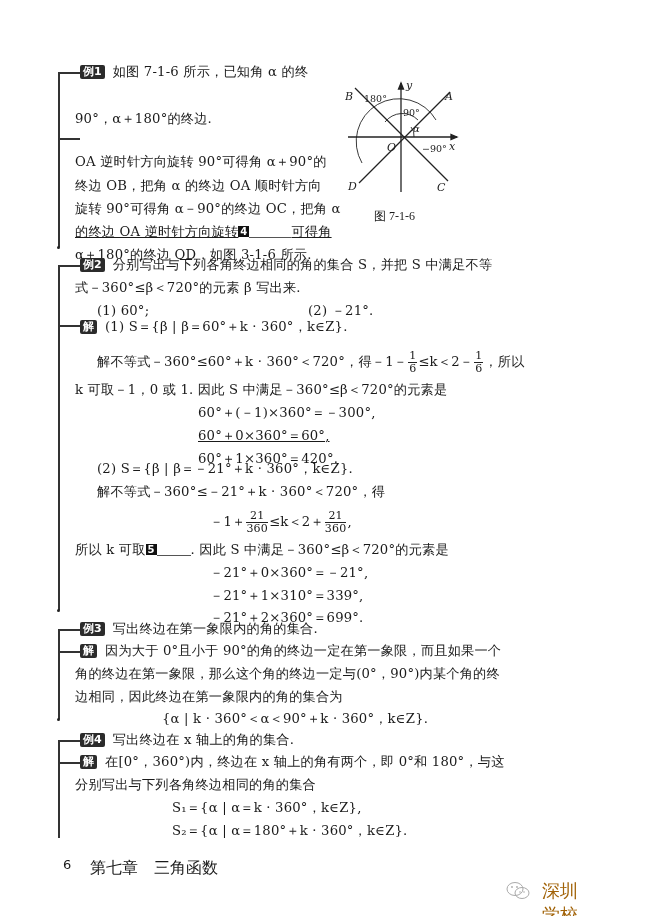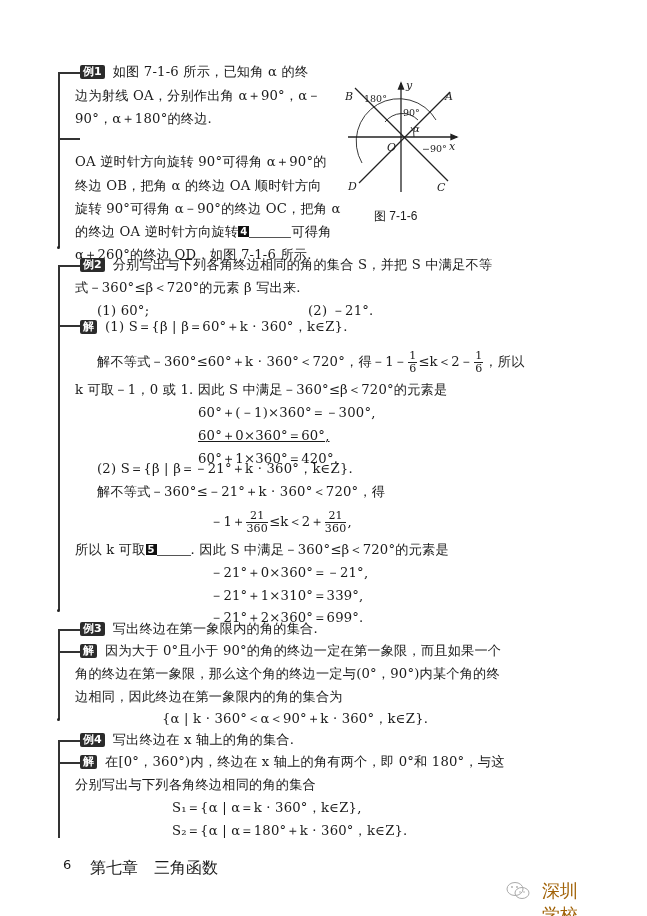--- a/index.html
+++ b/index.html
@@ -12,49 +12,48 @@
          font-weight:bold; letter-spacing:0; vertical-align:1px; }
   .blank-num { display:inline-block; background:#111; color:#fff; font-size:10px; line-height:11px;
          width:11px; text-align:center; font-family:"DejaVu Sans", sans-serif; font-weight:bold; vertical-align:1px; }
   .blank-line { display:inline-block; width:42px; border-bottom:1px solid #555; height:12px; vertical-align:-2px; }
   .vline { position:absolute; width:1.5px; background:#333; }
   .hline { position:absolute; height:1.5px; background:#333; }
   .dot { position:absolute; width:3px; height:3px; background:#222; border-radius:50%; }
   .frac { display:inline-block; vertical-align:middle; text-align:center; font-size:11px; line-height:12px; margin:0 1px; }
   .frac span { display:block; }
   .frac .num { border-bottom:1px solid #222; padding:0 1px; }
-  .fig-caption { position:absolute; font-family:Liberation Sans, sans-serif; font-size:12px; }
+  .fig-caption { position:absolute; font-family:Liberation Serif, serif; font-size:12px; }
   .footer-num { position:absolute; font-family:"DejaVu Sans", sans-serif; font-size:13px; }
   .footer-chap { position:absolute; font-size:16px; }
   .wm { position:absolute; font-family:"DejaVu Sans", sans-serif; font-size:18px; color:#a16207; }
   .wm-icon { position:absolute; }
 </style>
 </head>
 <body>
 
 <div class="page">
 
   <div class="vline" style="left:58px;top:72px;height:175px;"></div>
   <div class="hline" style="left:58px;top:72px;width:22px;"></div>
   <div class="hline" style="left:58px;top:138px;width:22px;"></div>
   <div class="dot" style="left:57px;top:246px;"></div>
 
   <div class="ln" style="left:80px;top:63px;">
     <span class="tag">例1</span><span>如图 7-1-6 所示，已知角 α 的终</span>
   </div>
-  <div class="ln" style="left:75px;top:87px;">边为射线 OA，分别作出角 α＋90°，α－</div>
   <div class="ln" style="left:75px;top:110px;">90°，α＋180°的终边.</div>
 
   <div class="ln" style="left:75px;top:153px;">OA 逆时针方向旋转 90°可得角 α＋90°的</div>
   <div class="ln" style="left:75px;top:177px;">终边 OB，把角 α 的终边 OA 顺时针方向</div>
   <div class="ln" style="left:75px;top:200px;">旋转 90°可得角 α－90°的终边 OC，把角 α</div>
-  <div class="ln" style="left:75px;top:223px;">
+  <div class="ln" style="left:75px;top:223px;text-decoration:underline;">
     <span>的终边 OA 逆时针方向旋转</span><span class="blank-num">4</span><span class="blank-line"></span><span>可得角</span>
   </div>
-  <div class="ln" style="left:75px;top:246px;">α＋260°的终边 OD，如图 7-1-6 所示.</div>
+  <div class="ln" style="left:75px;top:246px;">α＋180°的终边 OD，如图 3-1-6 所示.</div>
 
   <svg style="position:absolute;left:345px;top:80px;" width="115" height="115" viewBox="0 0 115 115">
     <g stroke="#222" fill="none" stroke-width="1.3">
       <line x1="3" y1="57" x2="112" y2="57"></line>
       <polygon points="112,57 106,54.5 106,59.5" fill="#222"></polygon>
       <line x1="56" y1="112" x2="56" y2="3"></line>
       <polygon points="56,3 53.5,9 58.5,9" fill="#222"></polygon>
       <line x1="10" y1="8" x2="103" y2="101"></line>
       <line x1="105" y1="12" x2="14" y2="103"></line>
       <path d="M 17 83 A 39 39 0 1 1 91 40" stroke-width="0.9"></path>

